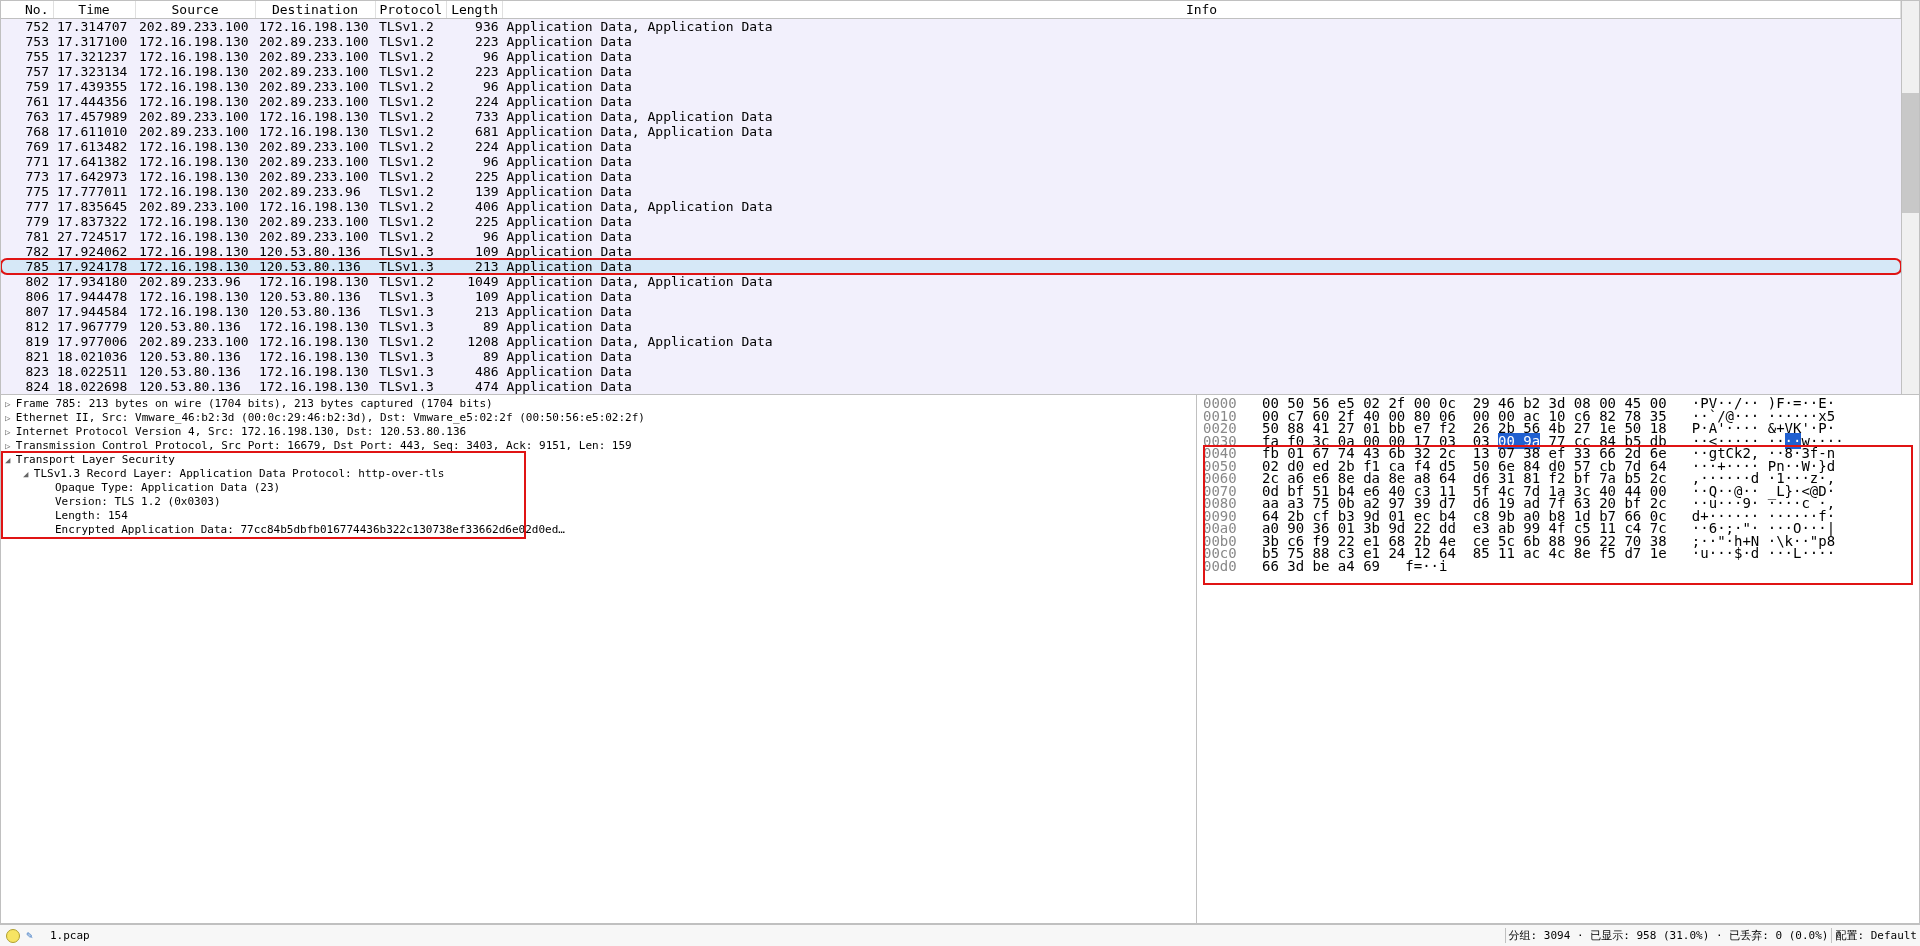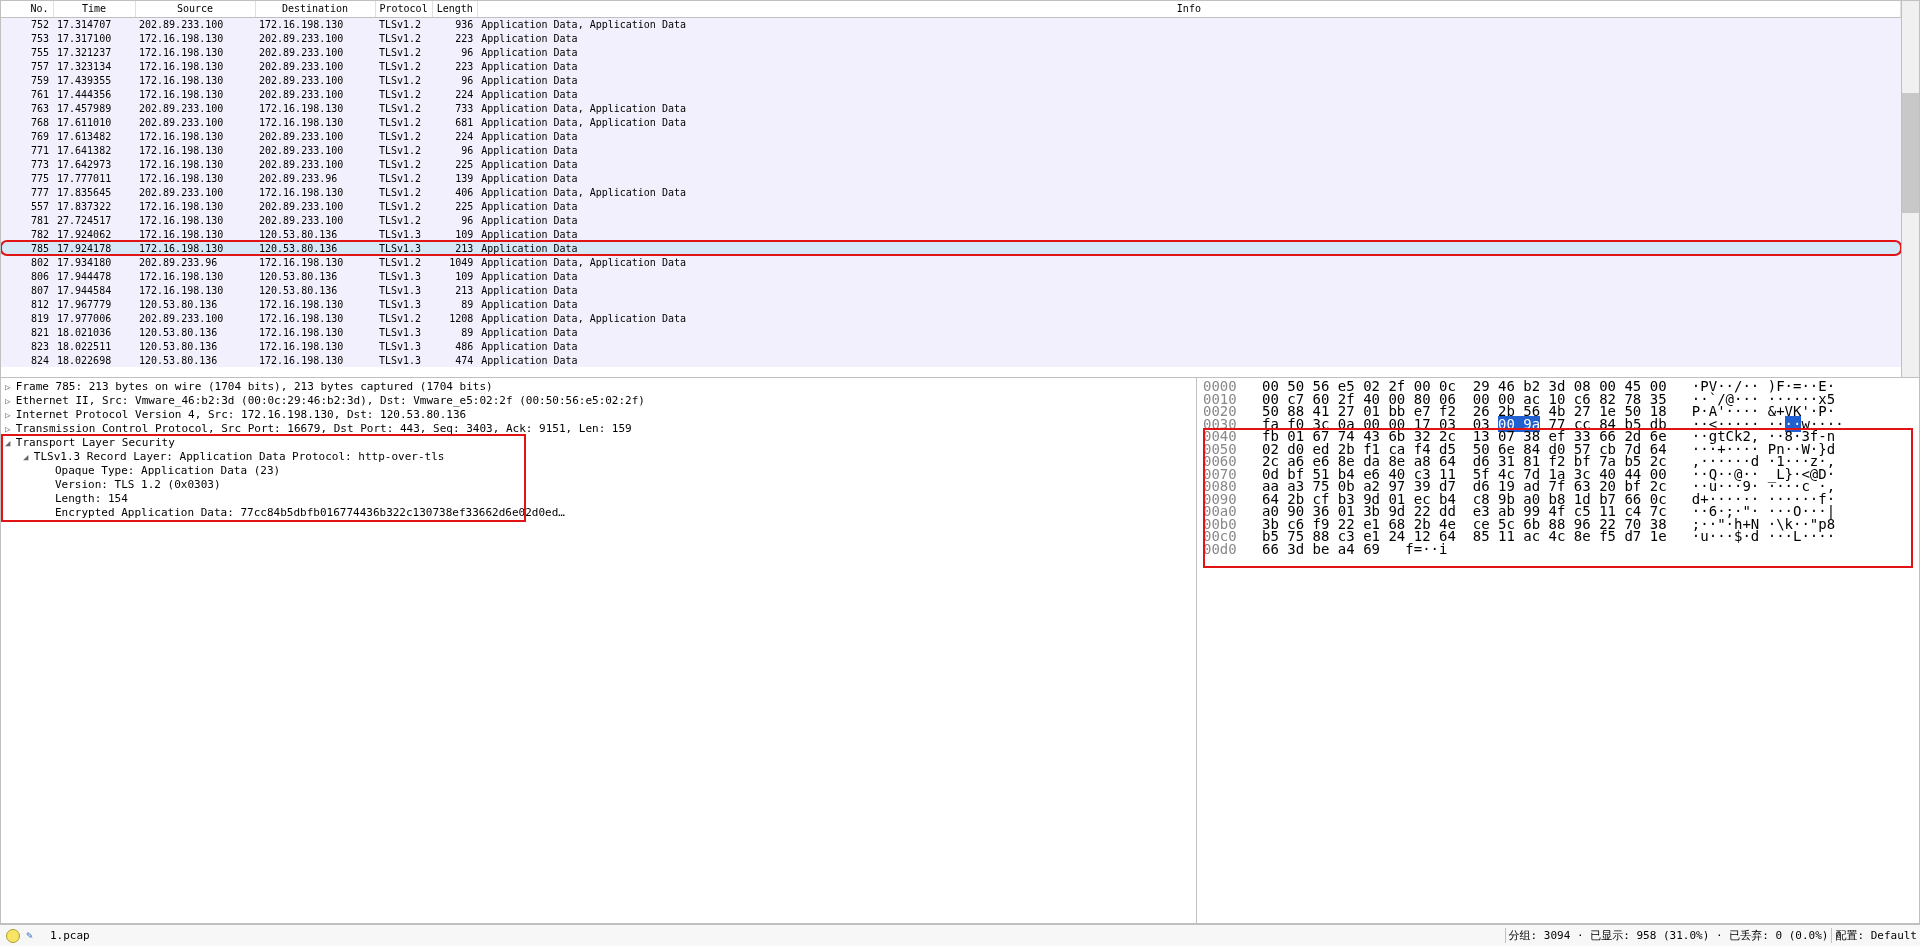--- a/index.html
+++ b/index.html
@@ -1,21 +1,21 @@
 <!DOCTYPE html>
 <html><head>
 <meta charset="utf-8">
 <style>
 * { margin:0; padding:0; box-sizing:border-box; }
 html,body { height:100%; font-family:"Microsoft YaHei", Consolas, monospace; font-size:11px; overflow:hidden; background:#fff; }
 .app { display:flex; flex-direction:column; height:946px; width:1920px; }
 
 .packet-pane { flex:0 0 378px; position:relative; border:1px solid #c0c0c0; display:flex; }
 .plist { flex:1; overflow:hidden; }
-.plist table { border-collapse:collapse; width:100%; font-family:Consolas, monospace; font-size:10px; }
+.plist table { border-collapse:collapse; width:100%; font-family:Consolas, monospace; font-size:13px; }
 .plist th { text-align:center; font-weight:normal; background:#fff; border-right:1px solid #e0e0e0; border-bottom:1px solid #c0c0c0; padding:1px 4px; height:16px; position:sticky; top:0; }
 .plist td { padding:0 4px; height:14px; white-space:nowrap; }
 .plist tr.row { background:#f2f0fc; color:#000; }
 .plist tr.sel { background:#d6e8f7; }
 .plist .c-no { width:52px; text-align:right; }
 .plist .c-time { width:82px; }
 .plist .c-src { width:120px; }
 .plist .c-dst { width:120px; }
 .plist .c-proto { width:50px; }
 .plist .c-len { width:38px; text-align:right; }
@@ -171,21 +171,21 @@
             <tr class="row">
               <td class="c-no">777</td>
               <td class="c-time">17.835645</td>
               <td class="c-src">202.89.233.100</td>
               <td class="c-dst">172.16.198.130</td>
               <td class="c-proto">TLSv1.2</td>
               <td class="c-len">406</td>
               <td>Application Data, Application Data</td>
             </tr>
             <tr class="row">
-              <td class="c-no">557</td>
+              <td class="c-no">779</td>
               <td class="c-time">17.837322</td>
               <td class="c-src">172.16.198.130</td>
               <td class="c-dst">202.89.233.100</td>
               <td class="c-proto">TLSv1.2</td>
               <td class="c-len">225</td>
               <td>Application Data</td>
             </tr>
             <tr class="row">
               <td class="c-no">781</td>
               <td class="c-time">27.724517</td>

